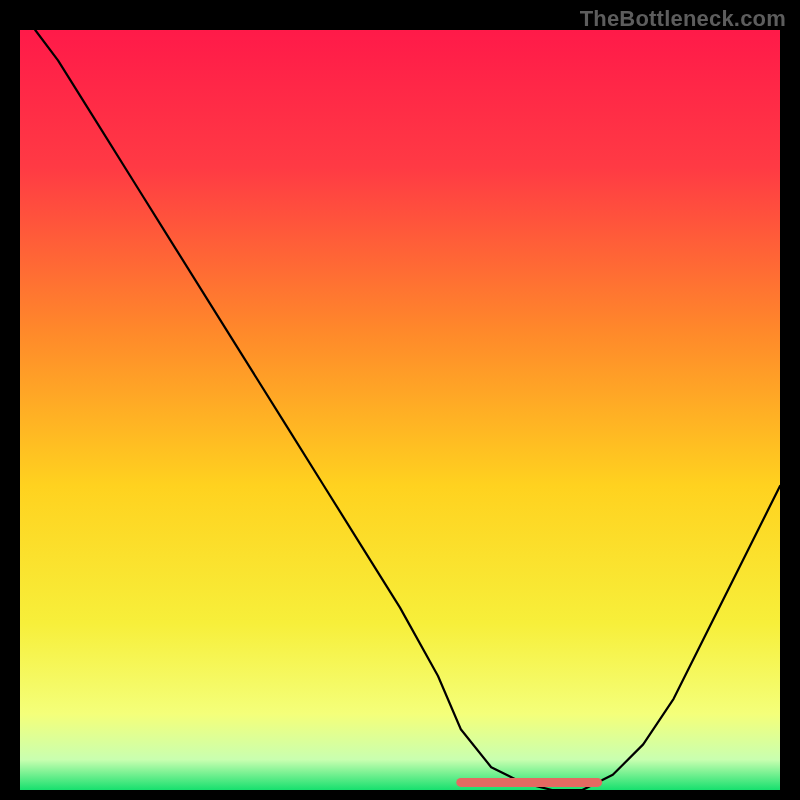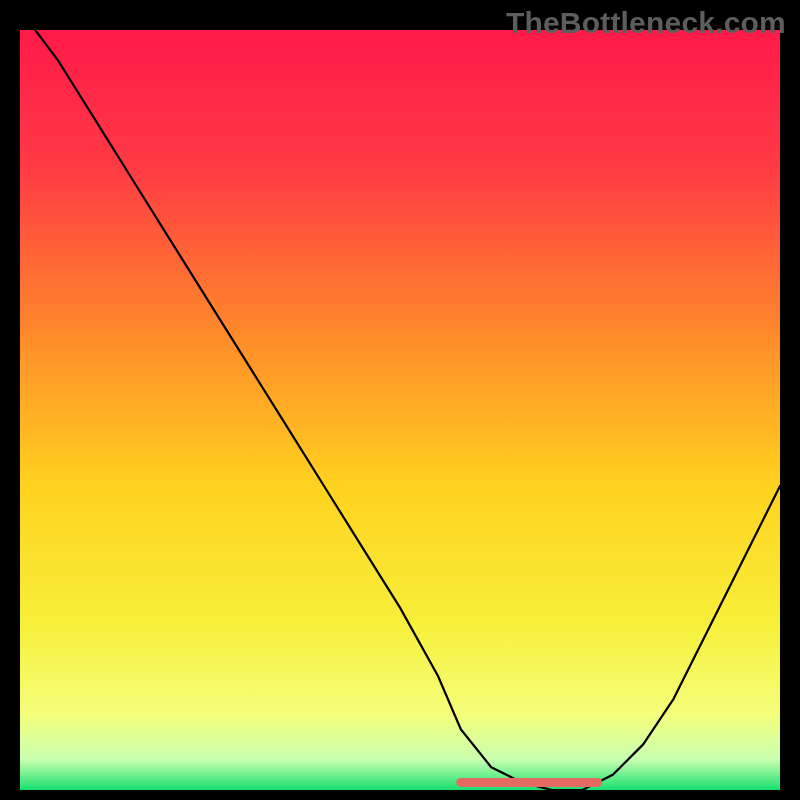--- a/index.html
+++ b/index.html
@@ -8,21 +8,21 @@
     width: 800px;
     height: 800px;
     position: relative;
     background: #000;
   }
   .watermark {
     position: absolute;
     top: 6px;
     right: 14px;
     font-family: Arial, Helvetica, sans-serif;
-    font-size: 30px;
+    font-size: 22px;
     font-weight: 600;
     color: #5d5d5d;
     letter-spacing: 0.2px;
     z-index: 10;
   }
   .plot-frame {
     position: absolute;
     left: 20px;
     top: 30px;
     width: 760px;

